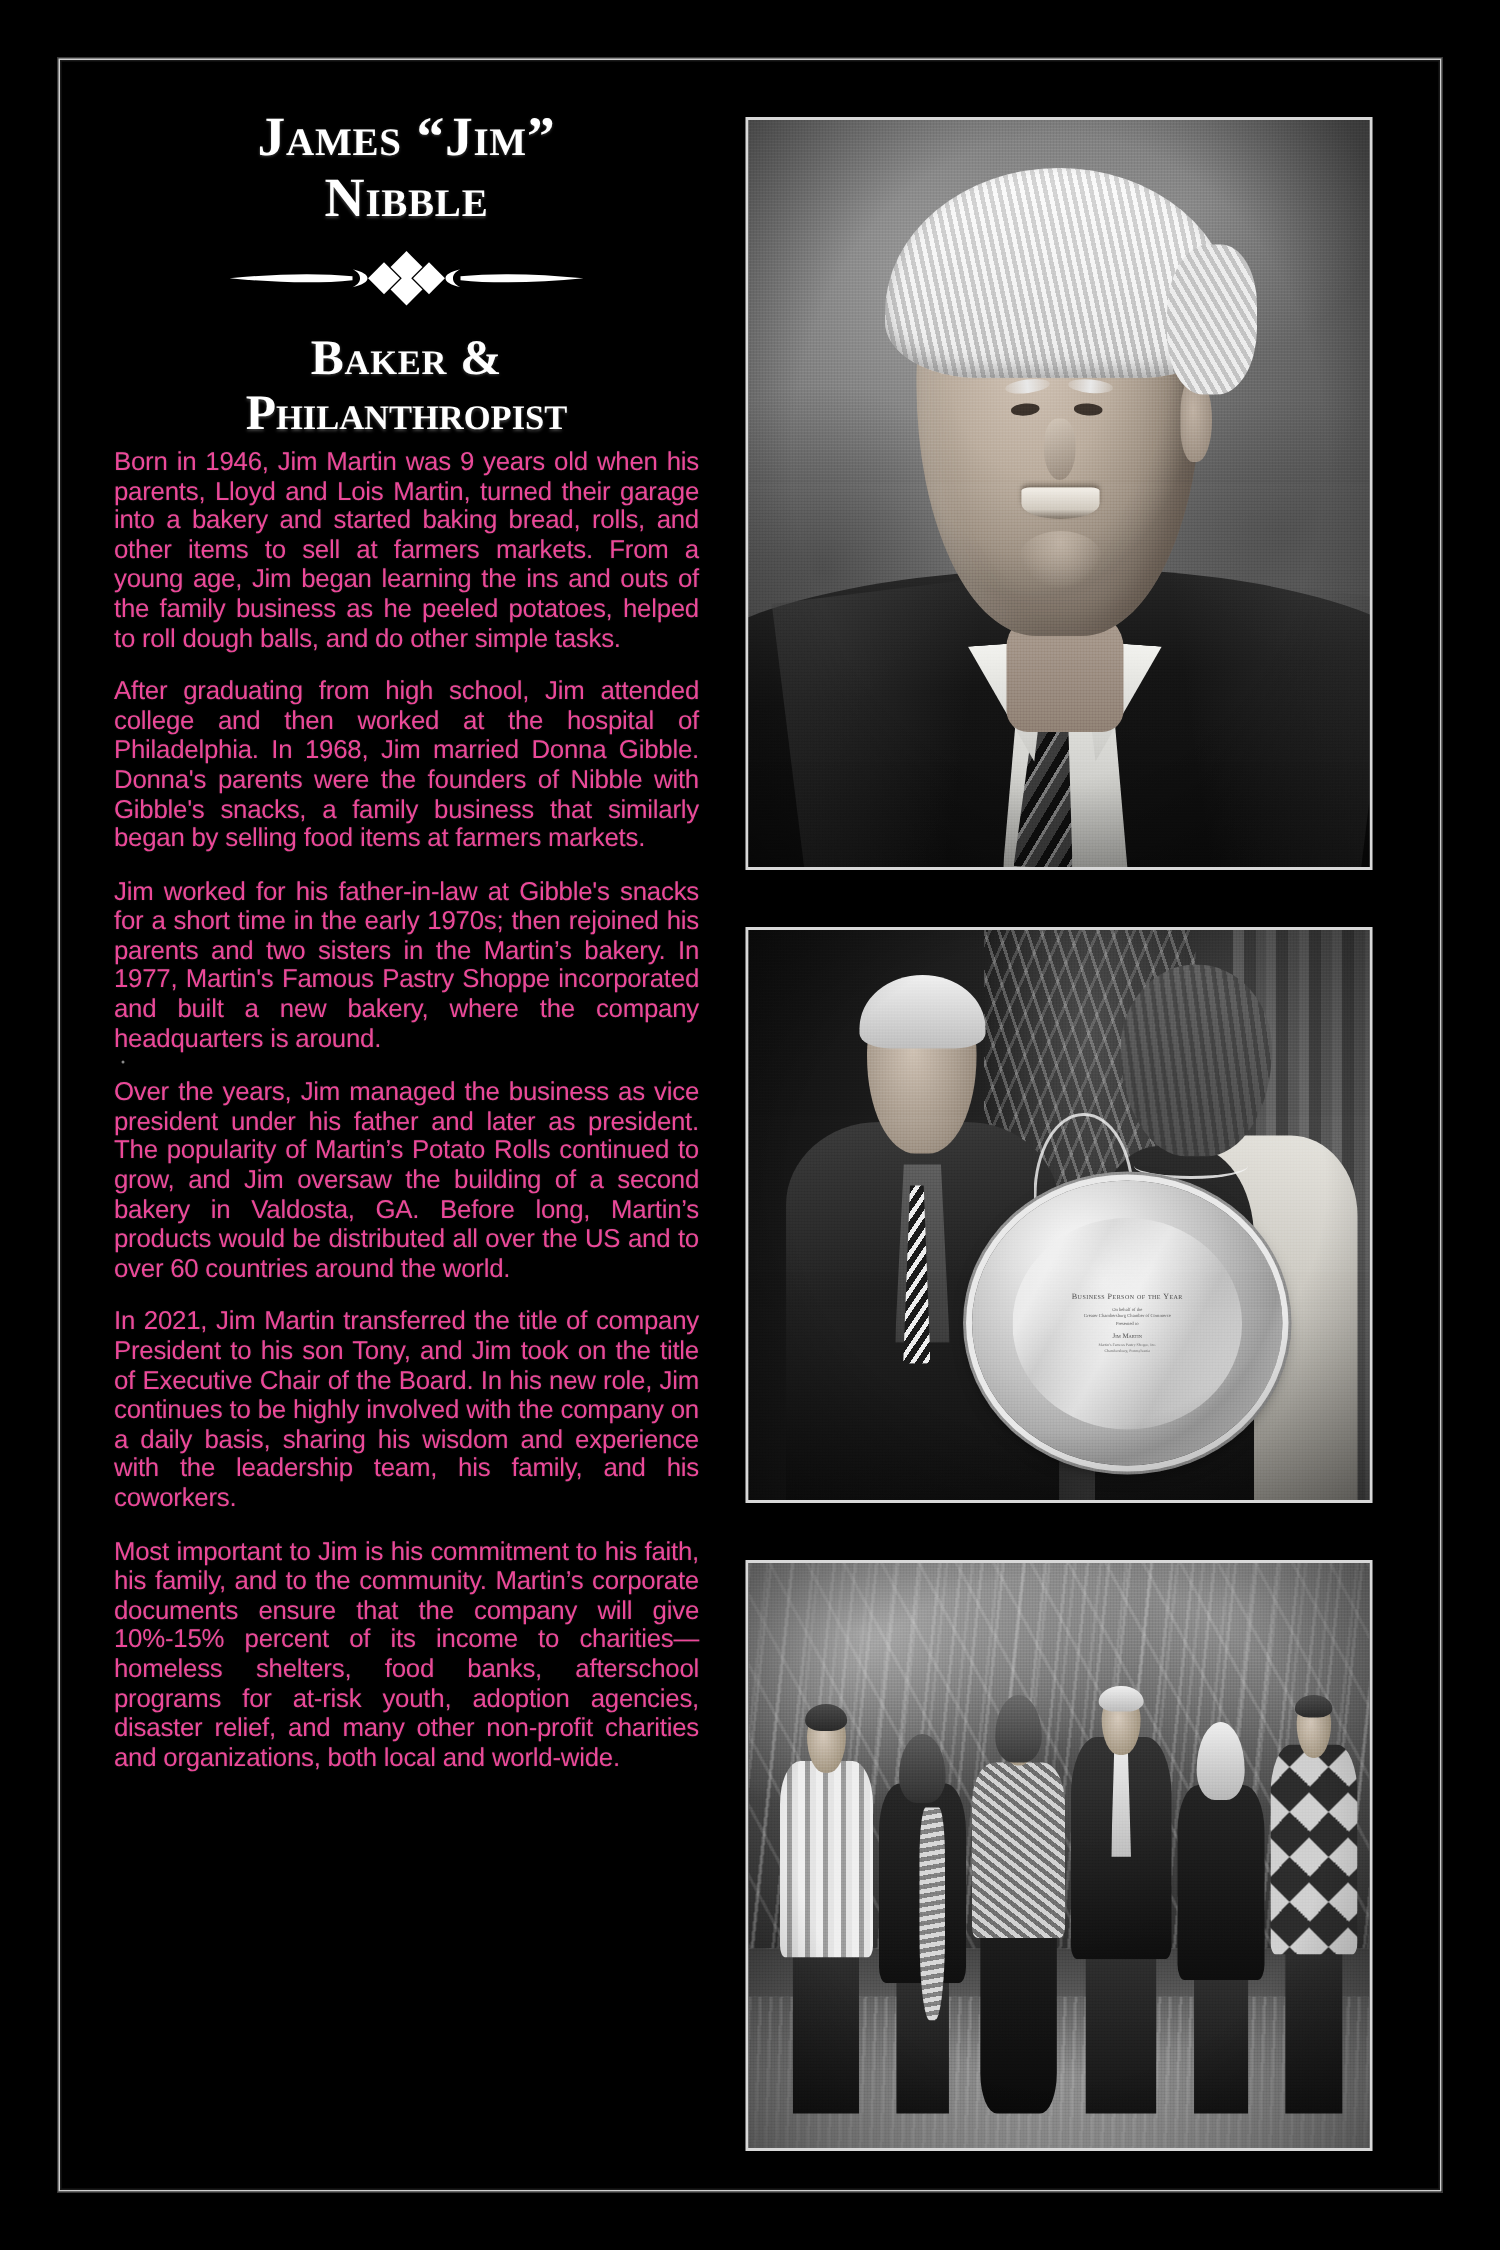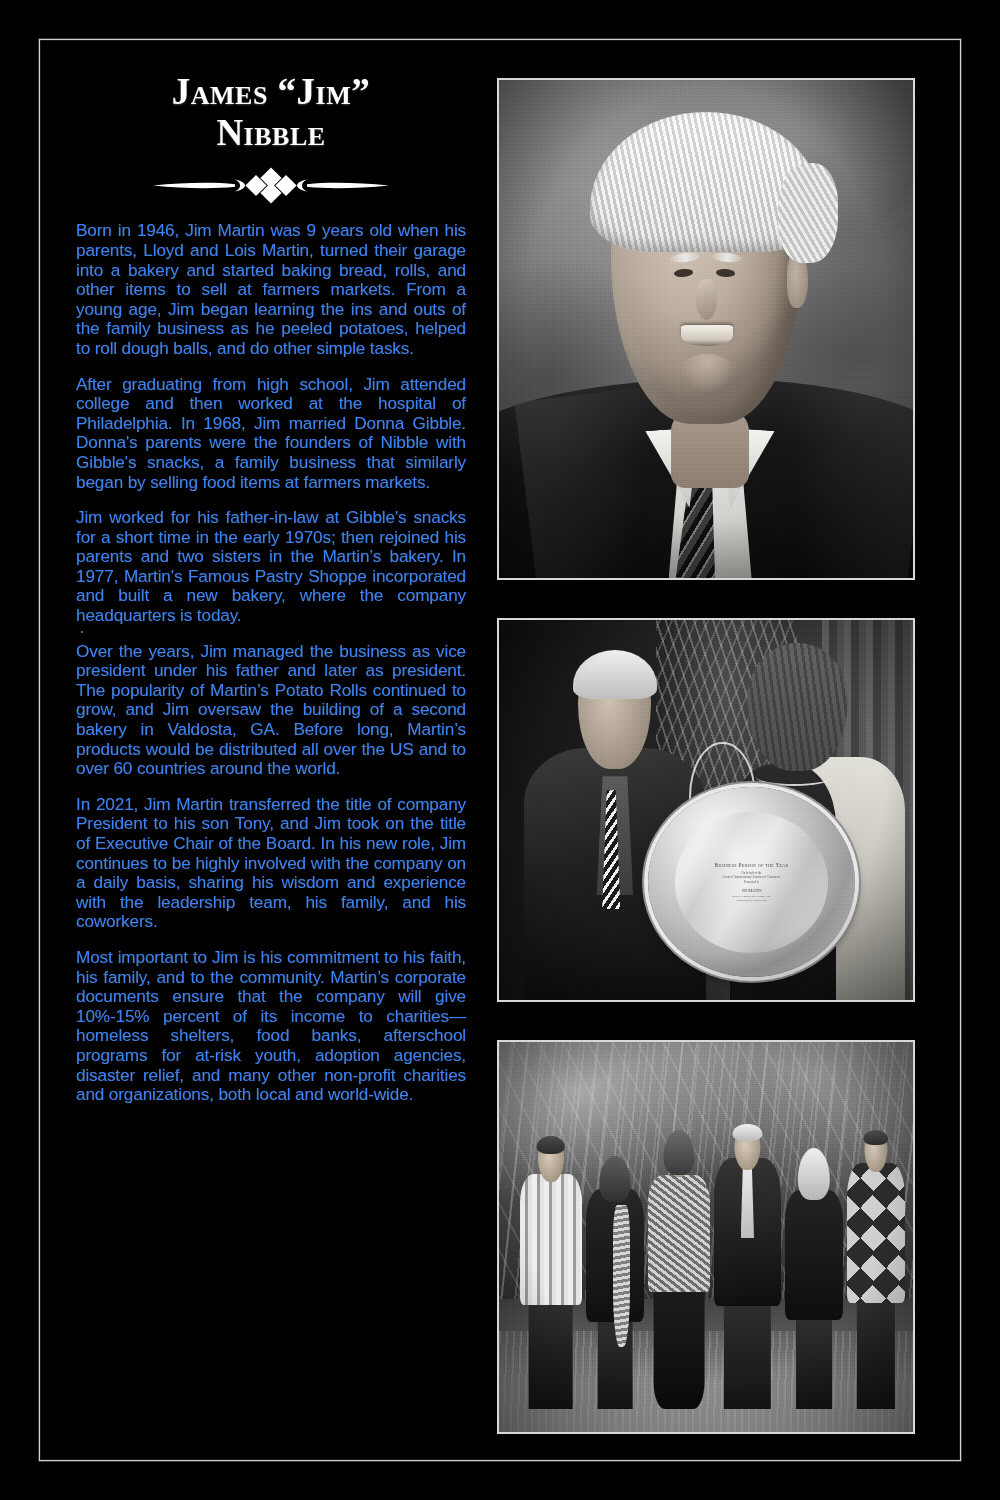--- a/index.html
+++ b/index.html
@@ -62,21 +62,21 @@
   #divider {
     margin:12px auto 16px;
     width:256px; height:40px;
     position:relative;
   }
   #divider svg { display:block; width:256px; height:40px; }
 
   
   #bio { margin-top:4px; }
   .para {
-    color:#3b82f6;
+    color:#ec4899;
     font-size:17.2px;
     line-height:19.6px;
     text-align:justify;
     text-justify:inter-word;
     margin-bottom:16px;
     letter-spacing:-0.15px;
     word-spacing:0px;
     text-shadow:0 0 1px rgba(255,255,255,.18);
   }
   .para:last-child { margin-bottom:0; }
@@ -544,26 +544,30 @@
             <path d="M246 20.5 C216 17.5, 186 16.8, 164 19.2 L164 21.8 C186 24.2, 216 23.5, 246 20.5 Z" fill="#ffffff"></path>
             <path d="M164 14.5 C157 16, 154 18.4, 154 20.5 C154 22.6, 157 25, 164 26.5 C160 24.5, 159 22.6, 159 20.5 C159 18.4, 160 16.5, 164 14.5 Z" fill="#ffffff"></path>
 
             <rect x="120.5" y="5.5" width="15" height="15" transform="rotate(45 128 13)" fill="#ffffff"></rect>
             <rect x="120.5" y="20.5" width="15" height="15" transform="rotate(45 128 28)" fill="#ffffff"></rect>
             <rect x="105.5" y="13" width="15" height="15" transform="rotate(45 113 20.5)" fill="#ffffff"></rect>
             <rect x="135.5" y="13" width="15" height="15" transform="rotate(45 143 20.5)" fill="#ffffff"></rect>
           </svg>
         </div>
 
+        <div class="plaque-title role">
+          <span>Baker &amp;</span>
+          <span class="line2">Philanthropist</span>
+        </div>
       </div>
 
       <div id="bio">
         <p class="para">Born in 1946, Jim Martin was 9 years old when his parents, Lloyd and Lois Martin, turned their garage into a bakery and started baking bread, rolls, and other items to sell at farmers markets. From a young age, Jim began learning the ins and outs of the family business as he peeled potatoes, helped to roll dough balls, and do other simple tasks.</p>
         <p class="para">After graduating from high school, Jim attended college and then worked at the hospital of Philadelphia. In 1968, Jim married Donna Gibble. Donna's parents were the founders of Nibble with Gibble's snacks, a family business that similarly began by selling food items at farmers markets.</p>
-        <p class="para">Jim worked for his father-in-law at Gibble's snacks for a short time in the early 1970s; then rejoined his parents and two sisters in the Martin’s bakery. In 1977, Martin's Famous Pastry Shoppe incorporated and built a new bakery, where the company headquarters is today.</p>
+        <p class="para">Jim worked for his father-in-law at Gibble's snacks for a short time in the early 1970s; then rejoined his parents and two sisters in the Martin’s bakery. In 1977, Martin's Famous Pastry Shoppe incorporated and built a new bakery, where the company headquarters is around.</p>
         <p class="para has-speck">Over the years, Jim managed the business as vice president under his father and later as president. The popularity of Martin’s Potato Rolls continued to grow, and Jim oversaw the building of a second bakery in Valdosta, GA. Before long, Martin’s products would be distributed all over the US and to over 60 countries around the world.</p>
         <p class="para">In 2021, Jim Martin transferred the title of company President to his son Tony, and Jim took on the title of Executive Chair of the Board. In his new role, Jim continues to be highly involved with the company on a daily basis, sharing his wisdom and experience with the leadership team, his family, and his coworkers.</p>
         <p class="para">Most important to Jim is his commitment to his faith, his family, and to the community. Martin’s corporate documents ensure that the company will give 10%-15% percent of its income to charities—homeless shelters, food banks, afterschool programs for at-risk youth, adoption agencies, disaster relief, and many other non-profit charities and organizations, both local and world-wide.</p>
       </div>
     </div>
 
     <div id="right-col">
 
       <div class="photo-frame" id="photo-portrait">
         <div class="inner">

